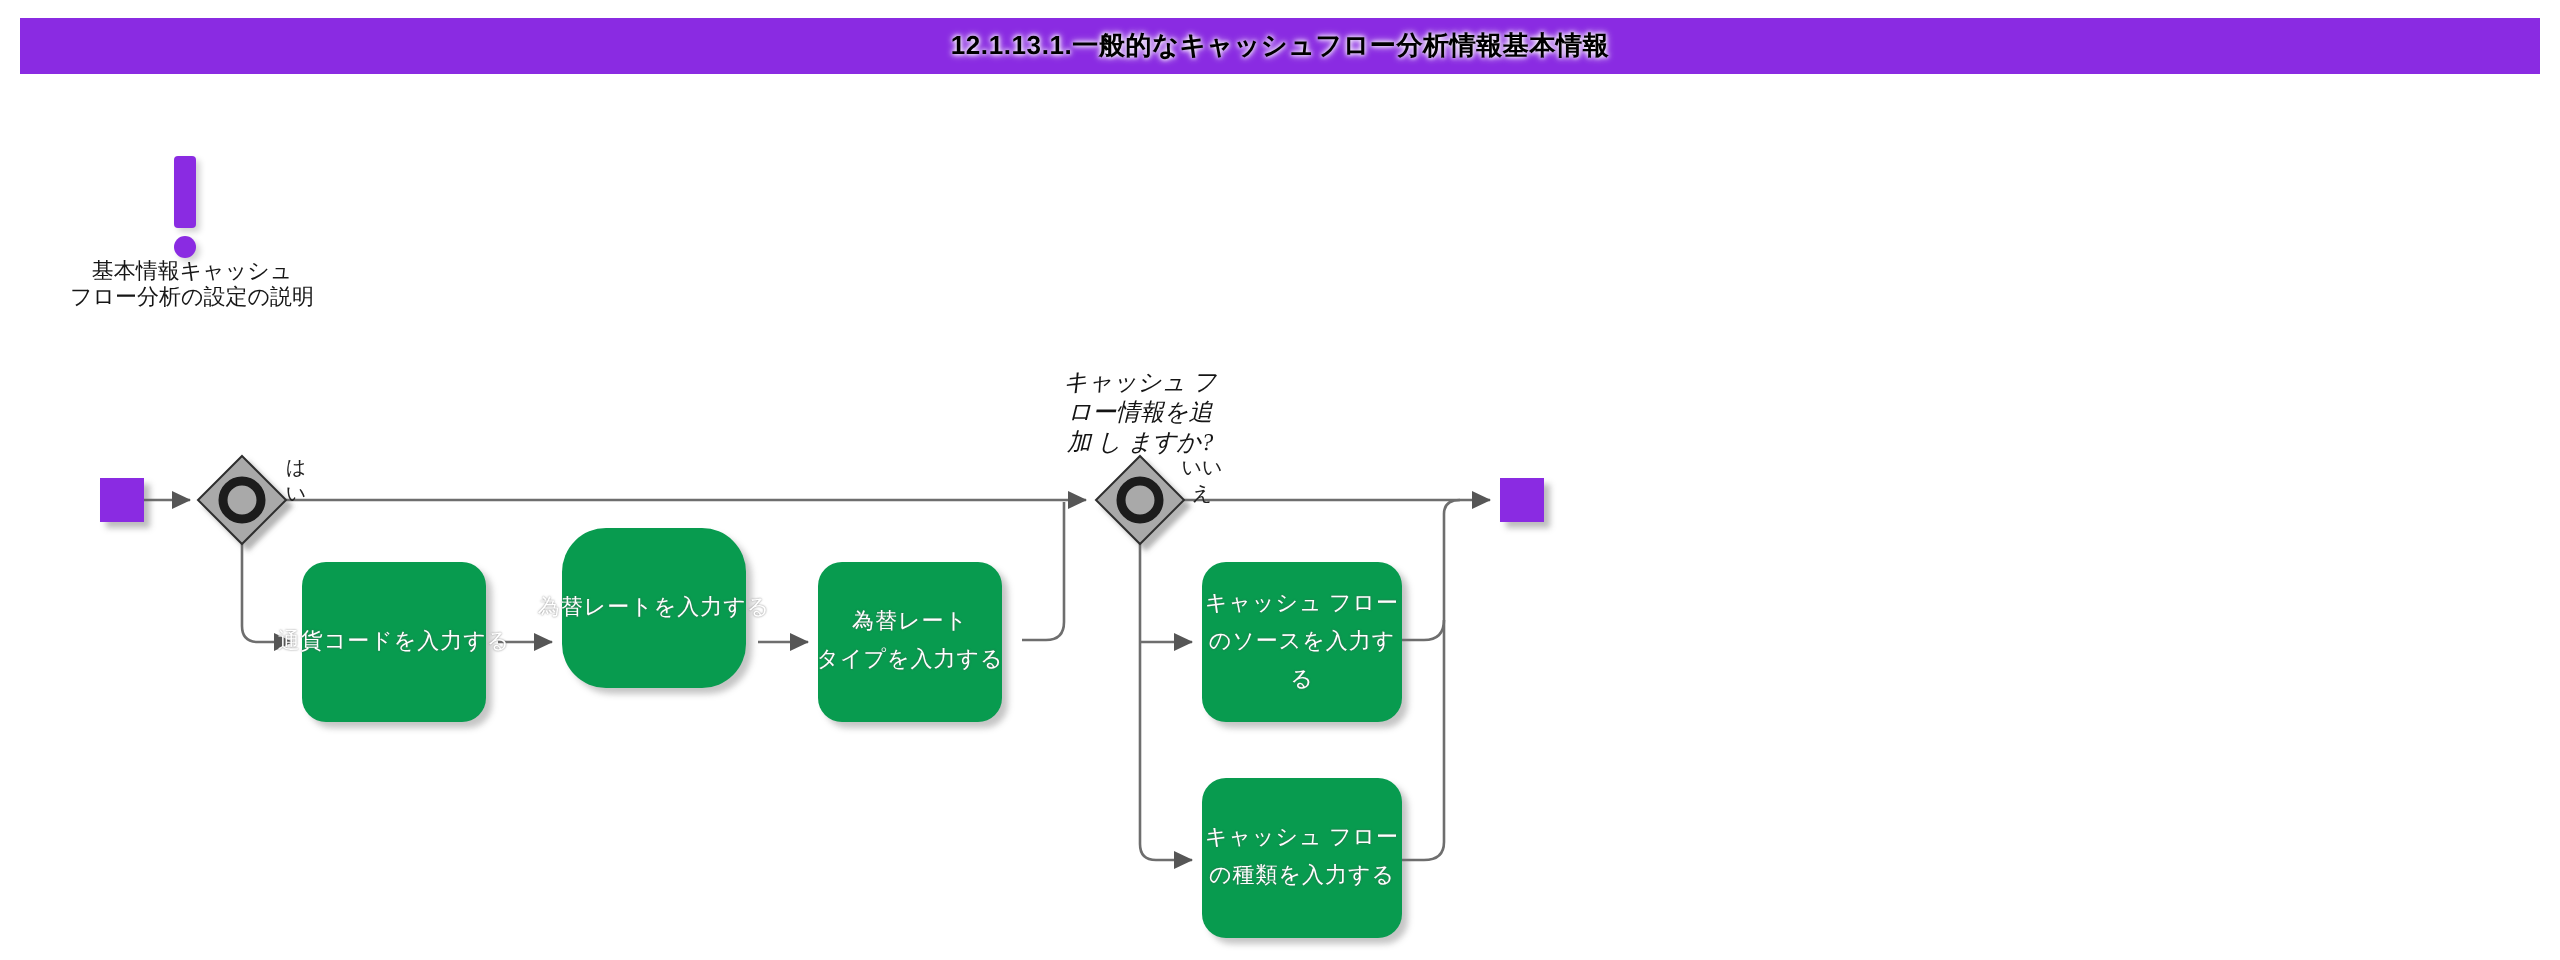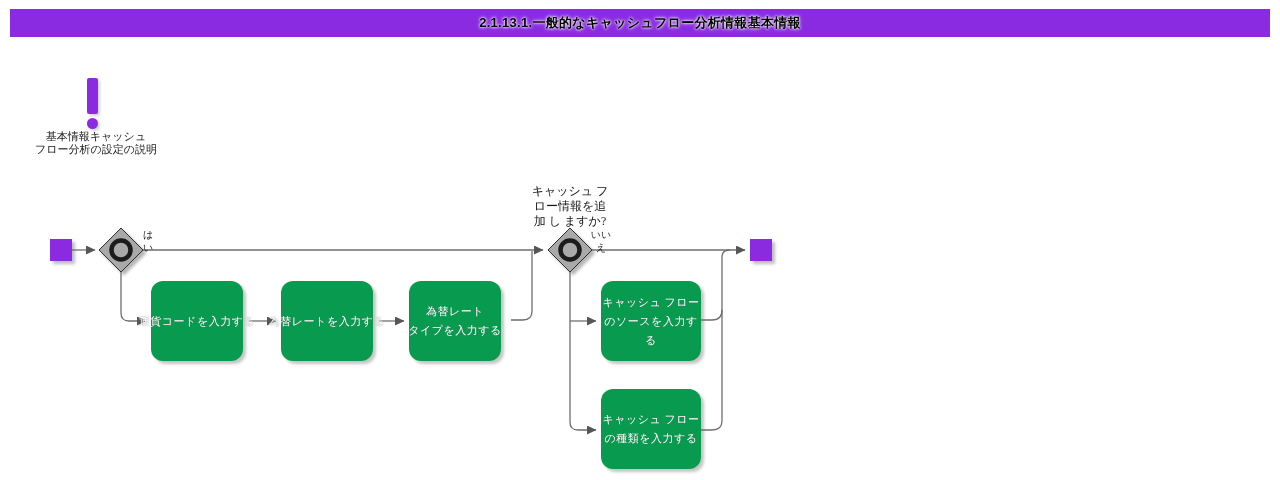--- a/index.html
+++ b/index.html
@@ -51,45 +51,45 @@
     background:var(--green,#089B4F);
     box-shadow:3px 3px 3px rgba(110,110,110,.4);
     display:flex;align-items:center;justify-content:center;
   }
   .action span{
     color:#fff;font-size:11px;line-height:19px;letter-spacing:.5px;
     white-space:pre;text-align:center;
     text-shadow:0 0 1px rgba(90,90,90,.8);
   }
   .box1{left:151px;top:281px;}
-  .box2{left:281px;top:281px;}
+  .box2{left:281px;top:264px;border-radius:22px;}
   .box3{left:409px;top:281px;width:92px;}
   .rbox1{left:601px;top:281px;width:100px;}
   .rbox2{left:601px;top:389px;width:100px;}
   
   .qlabel{
     position:absolute;width:100px;text-align:center;
     font-size:12px;line-height:15px;white-space:pre-line;color:#141414;
   }
   .q1{left:71px;top:195px;}
-  .q2{left:520px;top:184px;}
+  .q2{left:520px;top:184px;font-style:italic;}
   .blabel{
     position:absolute;text-align:center;font-size:10px;line-height:13px;
     white-space:pre-line;color:#222;
   }
   .b1{left:140px;top:228px;width:16px;}
   .b2{left:588px;top:229px;width:26px;font-family:Liberation Mono, monospace;}
 </style>
 </head>
 <body>
 
 <div class="stage">
 
   <div class="title-bar">
-    <span>2.1.13.1.一般的なキャッシュフロー分析情報基本情報</span>
+    <span>12.1.13.1.一般的なキャッシュフロー分析情報基本情報</span>
   </div>
 
   <div class="excl-bar"></div>
   <div class="excl-dot"></div>
   <div class="note-text">基本情報キャッシュ
 フロー分析の設定の説明</div>
 
   <svg class="wires" width="1280" height="480" viewBox="0 0 1280 480">
     <defs>
       <marker id="arrow" markerUnits="userSpaceOnUse" markerWidth="10" markerHeight="9" refX="9" refY="4.5" orient="auto">

